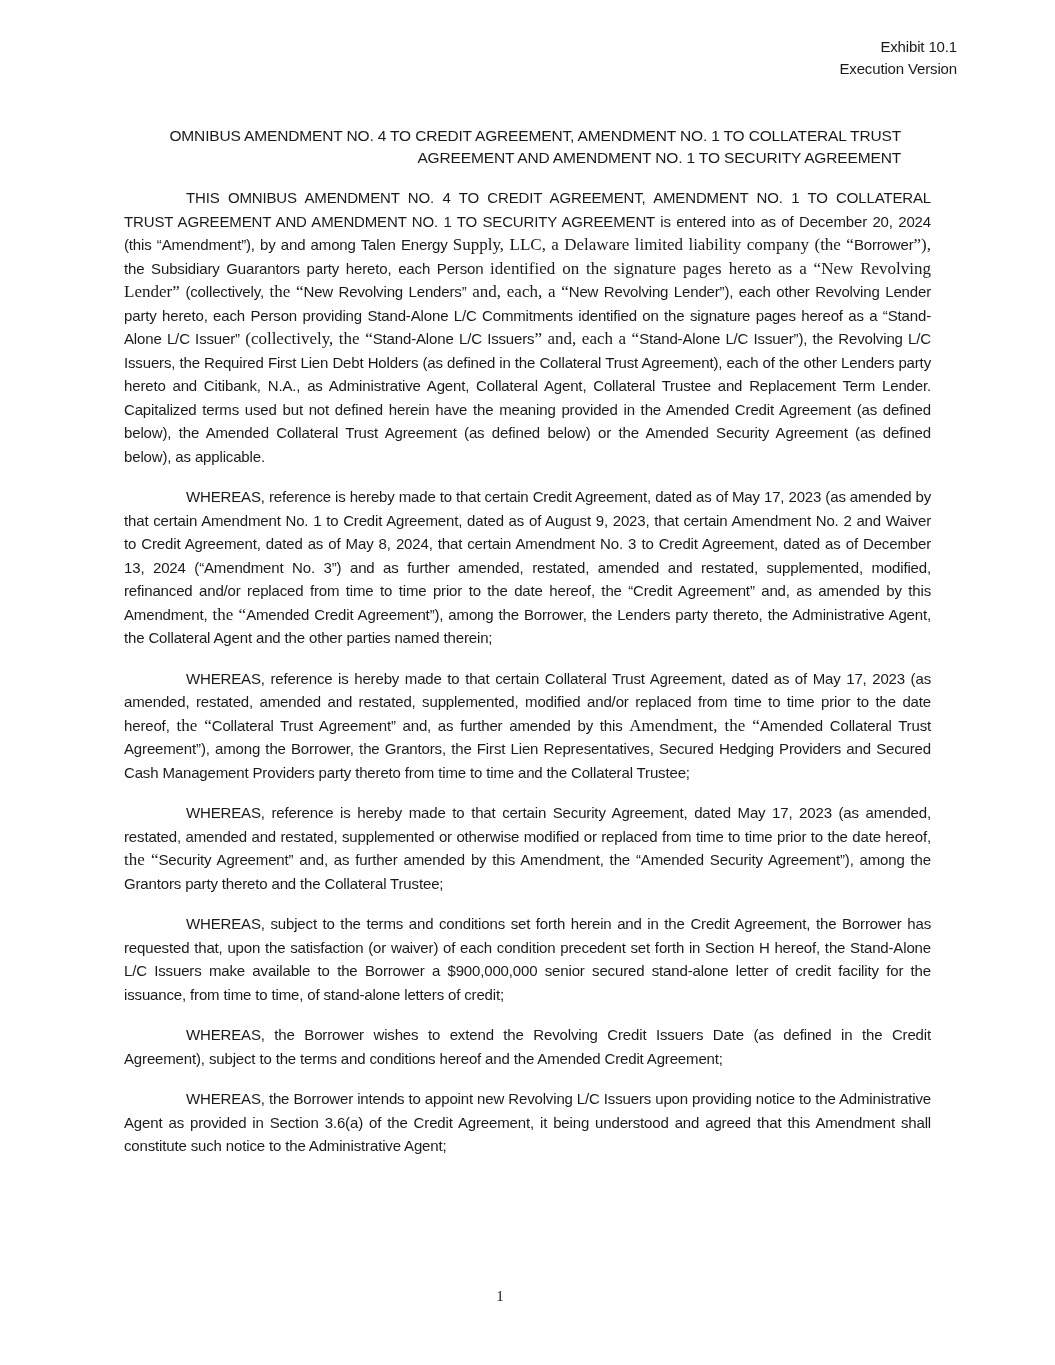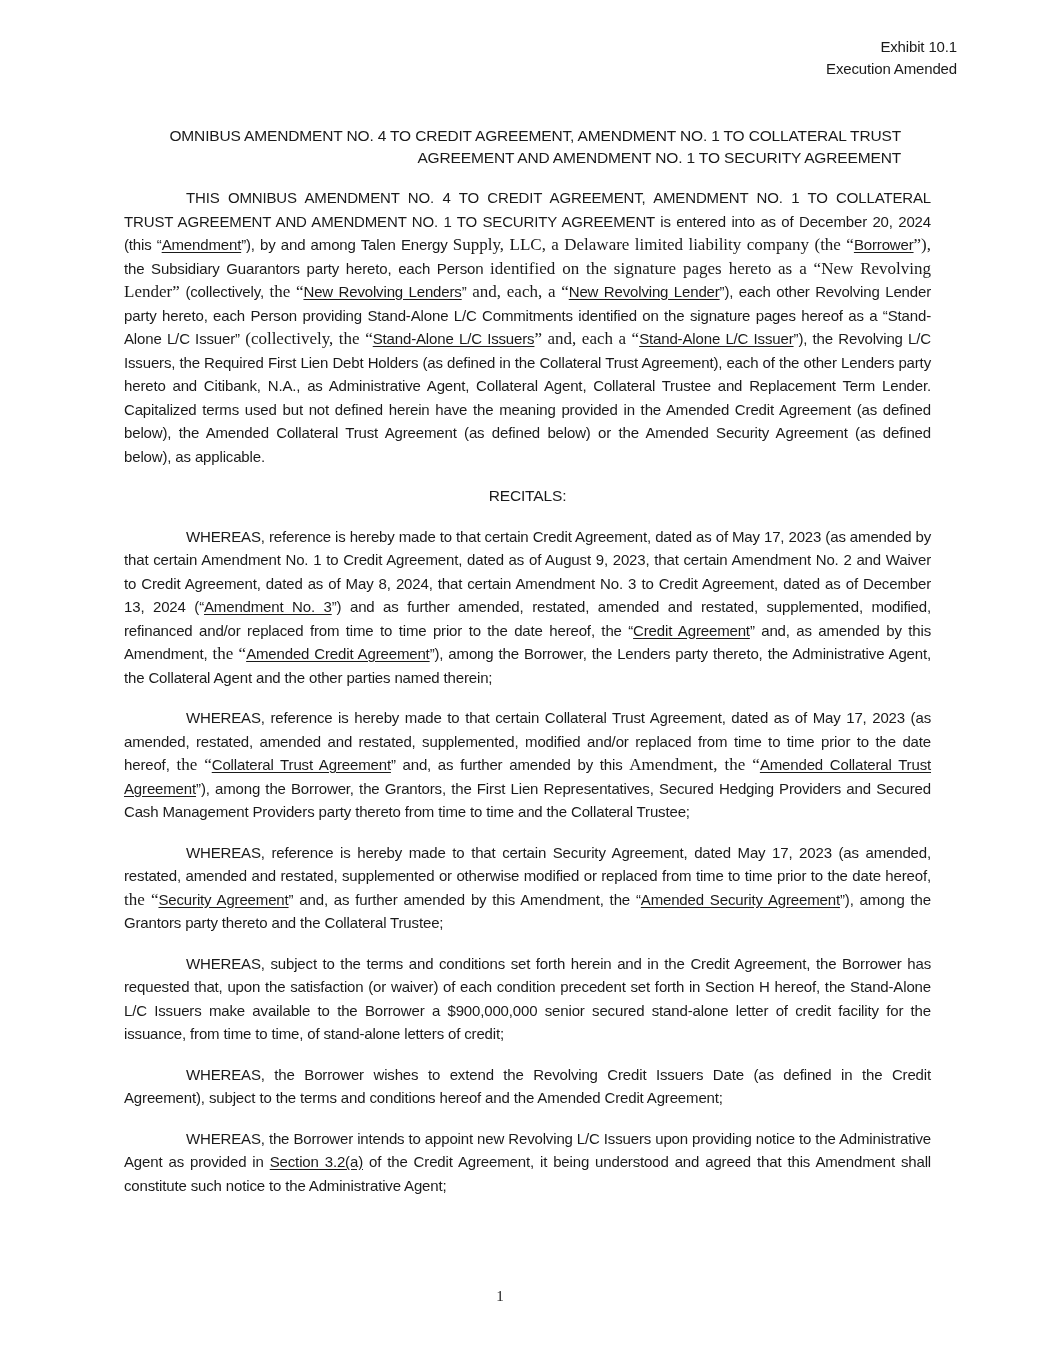--- a/index.html
+++ b/index.html
@@ -39,21 +39,20 @@
     line-height: 23.5px;
   }
   .recitals-heading {
     margin: 16px 0 0 0;
     text-align: center;
     font-size: 15.5px;
     font-weight: 400;
     line-height: 23.5px;
   }
   .u {
-    text-decoration: underline;
     text-underline-offset: 2px;
   }
   .serif {
     font-family: "Liberation Serif", serif;
     font-size: 17px;
     letter-spacing: 0;
   }
   .page-number {
     position: absolute;
     bottom: 60px;
@@ -65,31 +64,30 @@
     letter-spacing: 0;
   }
 </style>
 </head>
 <body>
 
 <div class="page">
 
   <div class="doc-header">
     <div>Exhibit 10.1</div>
-    <div>Execution Amended</div>
+    <div>Execution Version</div>
   </div>
 
   <div class="doc-title">OMNIBUS AMENDMENT NO. 4 TO CREDIT AGREEMENT, AMENDMENT NO. 1 TO COLLATERAL TRUST AGREEMENT AND AMENDMENT NO. 1 TO SECURITY AGREEMENT</div>
 
   <p class="para"><span>THIS OMNIBUS AMENDMENT NO. 4 TO CREDIT AGREEMENT, AMENDMENT NO. 1 TO COLLATERAL TRUST AGREEMENT AND AMENDMENT NO. 1 TO SECURITY AGREEMENT is entered into as of December 20, 2024 (this “</span><span class="u">Amendment</span><span>”), by and among Talen Energy </span><span class="serif">Supply, LLC, a Delaware limited liability company (the “</span><span class="u">Borrower</span><span class="serif">”),</span><span> the Subsidiary Guarantors party hereto, each Person </span><span class="serif">identified on the signature pages hereto as a “New Revolving Lender” </span><span>(collectively, </span><span class="serif">the “</span><span class="u">New Revolving Lenders</span><span>”</span><span class="serif"> and, each, a “</span><span class="u">New Revolving Lender</span><span>”), each other Revolving Lender party hereto, each Person providing Stand-Alone L/C Commitments identified on the signature pages hereof as a “Stand-Alone L/C Issuer” </span><span class="serif">(collectively, the “</span><span class="u">Stand-Alone L/C Issuers</span><span class="serif">” and, each a “</span><span class="u">Stand-Alone L/C Issuer</span><span>”), the Revolving L/C Issuers, the Required First Lien Debt Holders (as defined in the Collateral Trust Agreement), each of the other Lenders party hereto and Citibank, N.A., as Administrative Agent, Collateral Agent, Collateral Trustee and Replacement Term Lender. Capitalized terms used but not defined herein have the meaning provided in the Amended Credit Agreement (as defined below), the Amended Collateral Trust Agreement (as defined below) or the Amended Security Agreement (as defined below), as applicable.</span></p>
 
-  <div class="recitals-heading">RECITALS:</div>
 
   <p class="para"><span>WHEREAS, reference is hereby made to that certain Credit Agreement, dated as of May 17, 2023 (as amended by that certain Amendment No. 1 to Credit Agreement, dated as of August 9, 2023, that certain Amendment No. 2 and Waiver to Credit Agreement, dated as of May 8, 2024, that certain Amendment No. 3 to Credit Agreement, dated as of December 13, 2024 (“</span><span class="u">Amendment No. 3</span><span>”) and as further amended, restated, amended and restated, supplemented, modified, refinanced and/or replaced from time to time prior to the date hereof, the “</span><span class="u">Credit Agreement</span><span>” and, as amended by this Amendment, </span><span class="serif">the “</span><span class="u">Amended Credit Agreement</span><span>”), among the Borrower, the Lenders party thereto, the Administrative Agent, the Collateral Agent and the other parties named therein;</span></p>
   <p class="para"><span>WHEREAS, reference is hereby made to that certain Collateral Trust Agreement, dated as of May 17, 2023 (as amended, restated, amended and restated, supplemented, modified and/or replaced from time to time prior to the date hereof, </span><span class="serif">the “</span><span class="u">Collateral Trust Agreement</span><span>” and, as further amended by this </span><span class="serif">Amendment, the “</span><span class="u">Amended Collateral Trust Agreement</span><span>”), among the Borrower, the Grantors, the First Lien Representatives, Secured Hedging Providers and Secured Cash Management Providers party thereto from time to time and the Collateral Trustee;</span></p>
   <p class="para"><span>WHEREAS, reference is hereby made to that certain Security Agreement, dated May 17, 2023 (as amended, restated, amended and restated, supplemented or otherwise modified or replaced from time to time prior to the date hereof, </span><span class="serif">the “</span><span class="u">Security Agreement</span><span>” and, as further amended by this Amendment, the “</span><span class="u">Amended Security Agreement</span><span>”), among the Grantors party thereto and the Collateral Trustee;</span></p>
   <p class="para"><span>WHEREAS, subject to the terms and conditions set forth herein and in the Credit Agreement, the Borrower has requested that, upon the satisfaction (or waiver) of each condition precedent set forth in Section H hereof, the Stand-Alone L/C Issuers make available to the Borrower a $900,000,000 senior secured stand-alone letter of credit facility for the issuance, from time to time, of stand-alone letters of credit;</span></p>
   <p class="para"><span>WHEREAS, the Borrower wishes to extend the Revolving Credit Issuers Date (as defined in the Credit Agreement), subject to the terms and conditions hereof and the Amended Credit Agreement;</span></p>
-  <p class="para"><span>WHEREAS, the Borrower intends to appoint new Revolving L/C Issuers upon providing notice to the Administrative Agent as provided in </span><span class="u">Section 3.2(a)</span><span> of the Credit Agreement, it being understood and agreed that this Amendment shall constitute such notice to the Administrative Agent;</span></p>
+  <p class="para"><span>WHEREAS, the Borrower intends to appoint new Revolving L/C Issuers upon providing notice to the Administrative Agent as provided in </span><span class="u">Section 3.6(a)</span><span> of the Credit Agreement, it being understood and agreed that this Amendment shall constitute such notice to the Administrative Agent;</span></p>
 
   <div class="page-number">1</div>
 
 </div>
 
 </body></html>

